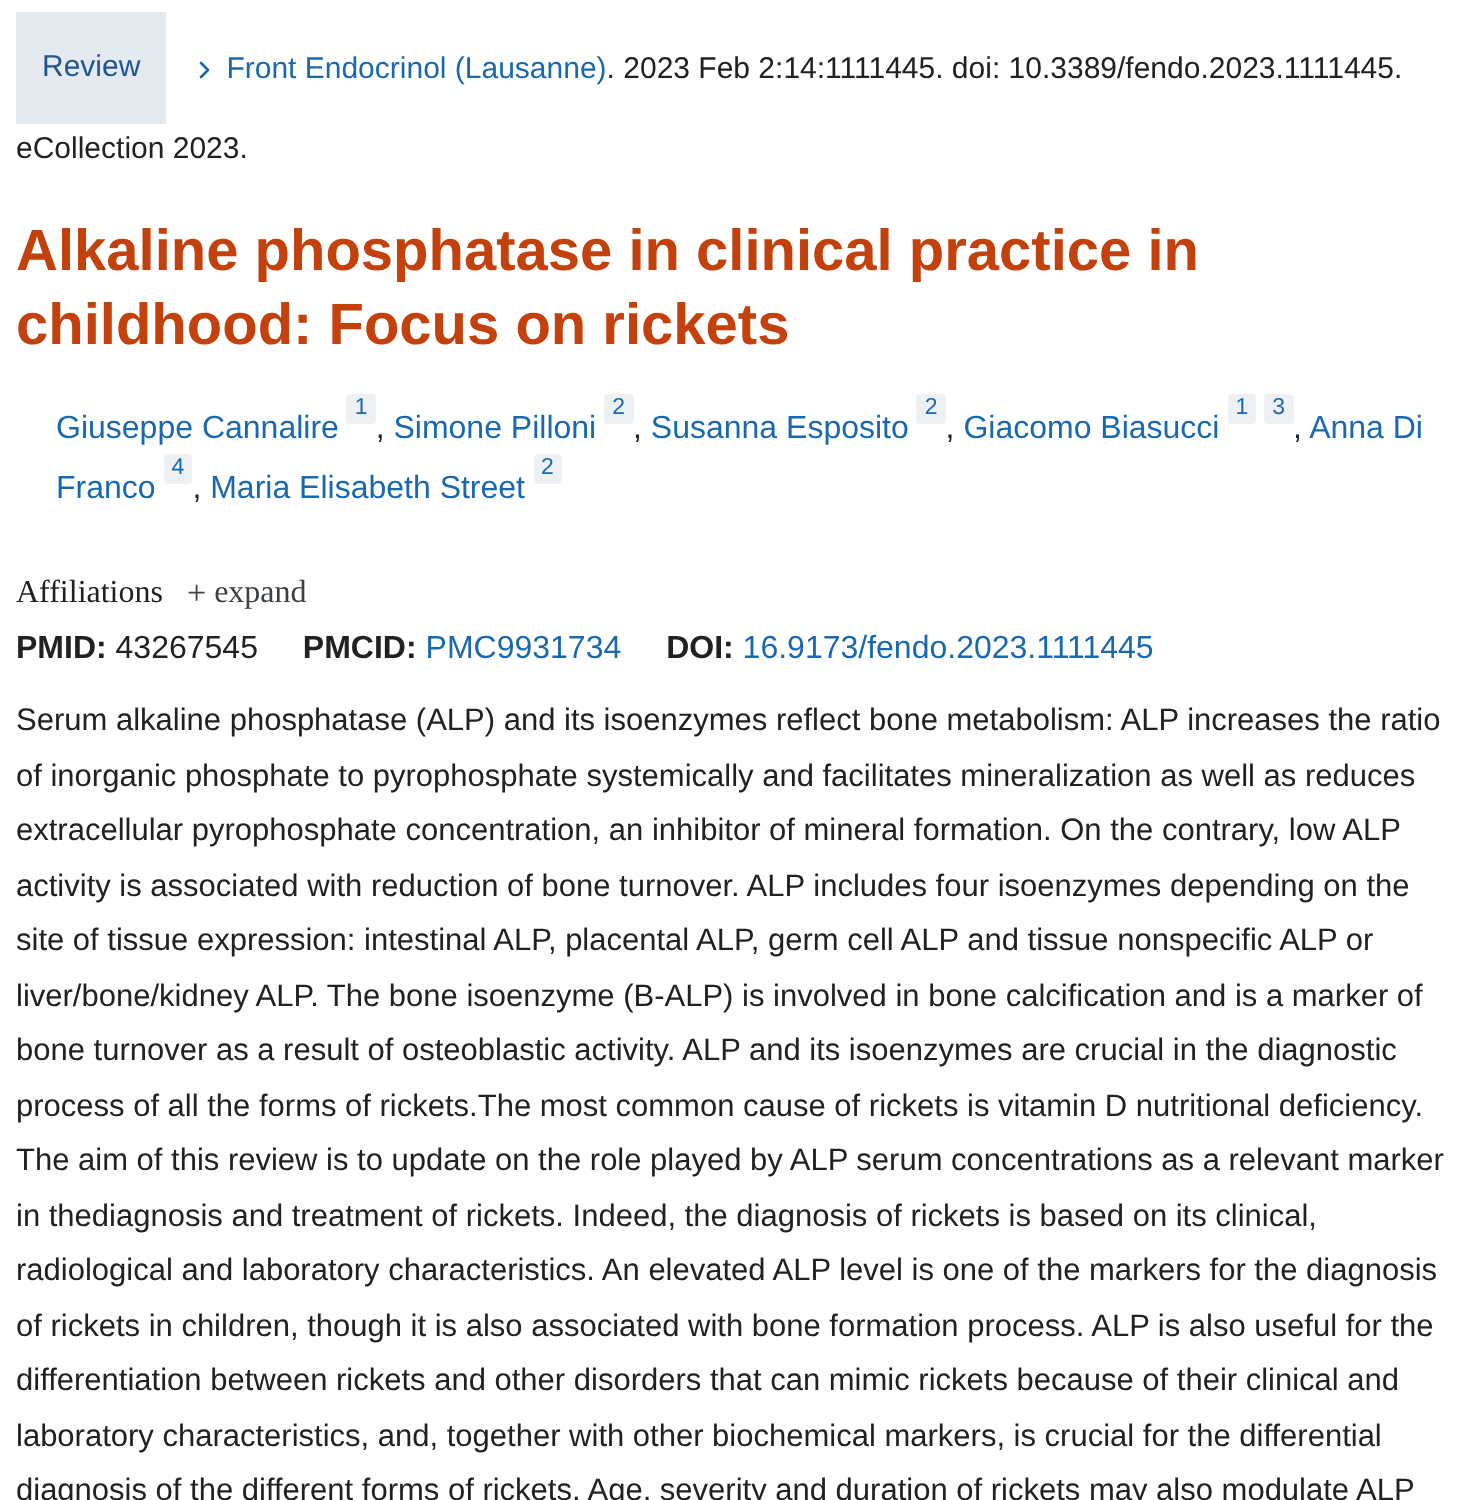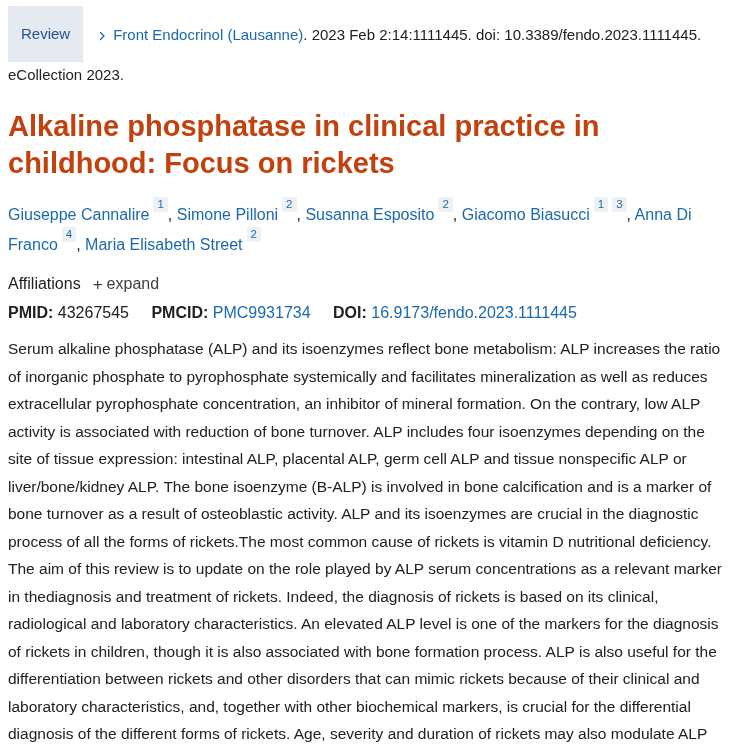--- a/index.html
+++ b/index.html
@@ -64,20 +64,21 @@
     margin: 20px 0 16px 0;
     max-width: 640px;
   }
 
   
   .authors {
     margin-top: 18px;
     font-size: 16px;
     line-height: 30px;
     color: var(--text-dark);
+    margin-left: 20px;
   }
   .author-link {
     color: var(--link-blue);
     text-decoration: none;
     cursor: pointer;
   }
   .affil-sup {
     display: inline-block;
     background: #eef1f4;
     color: var(--link-blue);
@@ -87,23 +88,24 @@
     border-radius: 2px;
     position: relative;
     top: -6px;
     margin-left: 4px;
     cursor: pointer;
   }
   .author-sep { color: var(--text-dark); }
 
   
   .affil-row {
-    margin-top: 15px;
+    margin-top: 27px;
     font-size: 16px;
     color: var(--text-dark);
+    font-family: Liberation Serif, serif;
   }
   .expand-btn {
     background: none;
     border: none;
     padding: 0;
     margin-left: 12px;
     font-family: inherit;
     font-size: 16px;
     color: var(--muted-gray);
     cursor: pointer;

